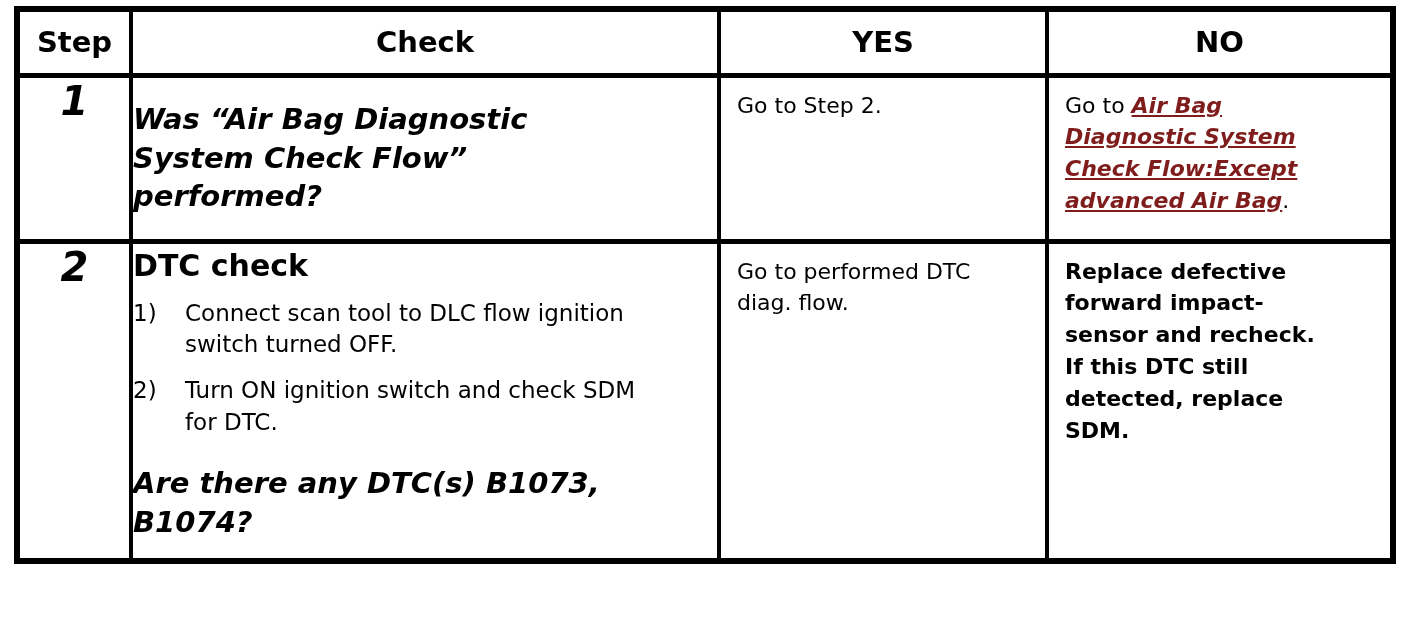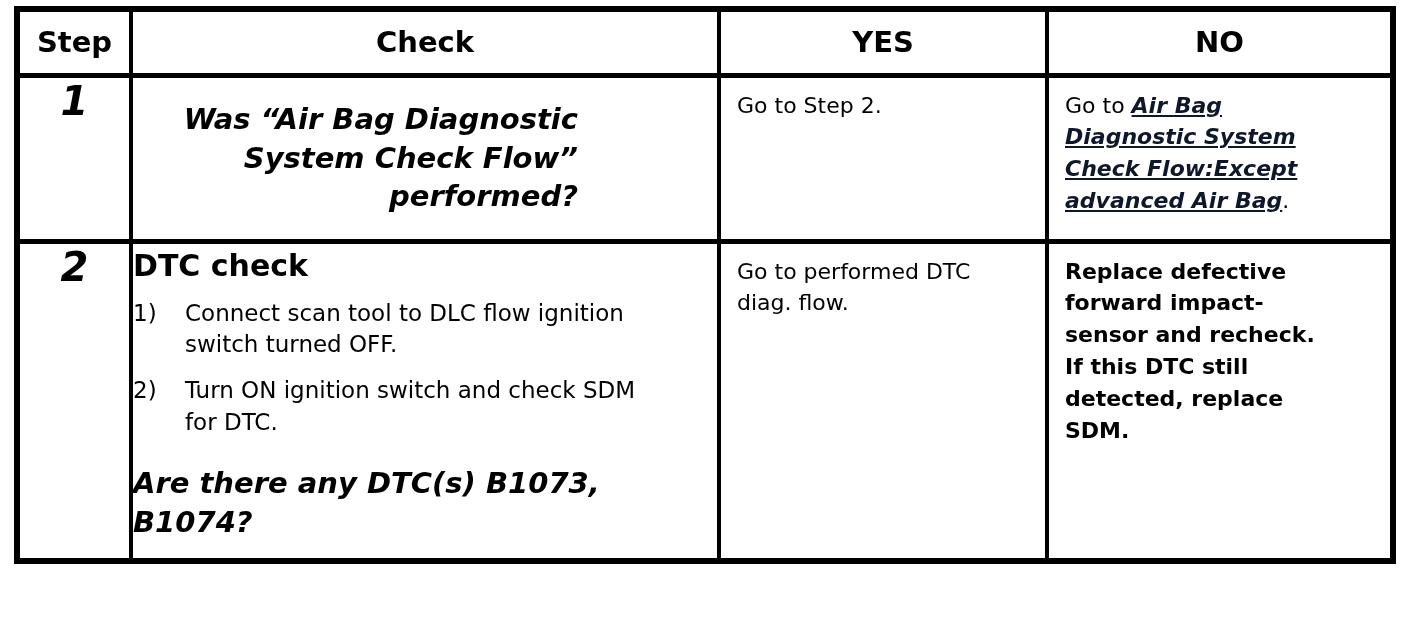--- a/index.html
+++ b/index.html
@@ -66,21 +66,21 @@
   .action-cell { padding: 10px 16px; }
   tr.row1 .action-cell { vertical-align: middle; }
 
   .question {
     font-size: 29px;
     font-weight: bold;
     font-style: italic;
     line-height: 1.33;
     margin: 0;
   }
-  .q1 { max-width: 445px; text-align: right; }
+  .q1 { max-width: 445px; }
   .q2 { max-width: 560px; margin-top: 26px; }
 
   .action-title {
     font-size: 30px;
     font-weight: bold;
     margin: 4px 0 14px 0;
     line-height: 1.2;
   }
   .list-item {
     display: flex;
@@ -99,21 +99,21 @@
   }
   .yes1 { max-width: 300px; }
   .yes2 { max-width: 300px; }
   .no1  { max-width: 268px; }
   .no2  { max-width: 252px; font-weight: bold; }
 
   .xref-link {
     font-weight: bold;
     font-style: italic;
     text-decoration: underline;
-    color: #0f172a;
+    color: #7f1d1d;
     cursor: pointer;
     margin-top: 9px;
   }
 </style>
 </head>
 <body>
 
 <div class="page">
 
 

